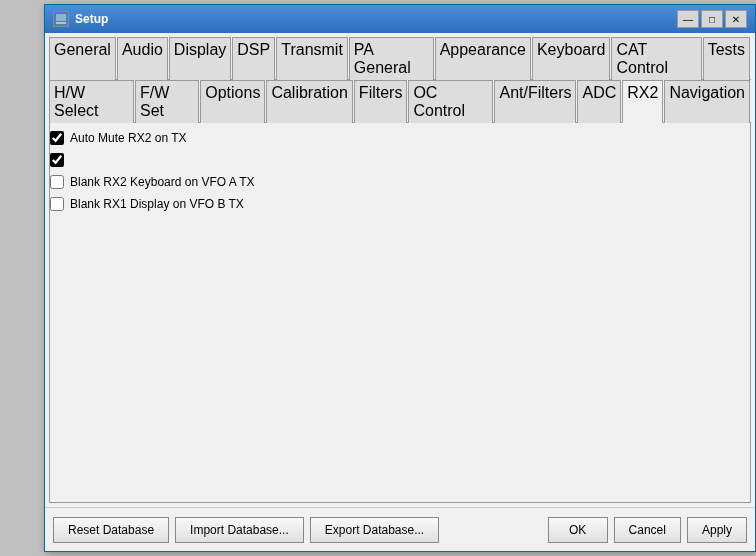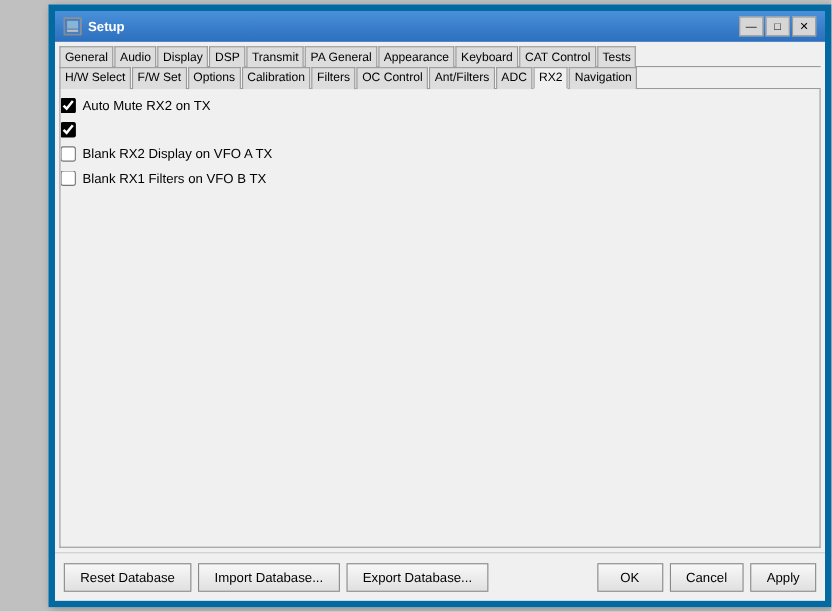--- a/index.html
+++ b/index.html
@@ -11,21 +11,21 @@
       justify-content: center;
       align-items: center;
       width: 756px;
       height: 556px;
       overflow: hidden;
     }
     .window {
       width: 752px;
       height: 548px;
       background: #f0f0f0;
-      border: 6px solid #0369a1;
+      border: 1px solid #0369a1;
       box-shadow: 2px 2px 8px rgba(0,0,0,0.3);
       display: flex;
       flex-direction: column;
       margin-left: 44px;
     }
     .title-bar {
       background: linear-gradient(to bottom, #4a90d9, #2c6fbe);
       color: white;
       padding: 4px 8px;
       display: flex;
@@ -90,21 +90,21 @@
     .tab-row.second-row {
       margin-top: 0;
       border-bottom: 1px solid #999;
     }
     .tab {
       padding: 3px 4px;
       border: 1px solid #999;
       border-bottom: none;
       background: #ddd;
       cursor: pointer;
-      font-size: 11px;
+      font-size: 16px;
       color: #000;
       margin-right: 1px;
       margin-bottom: -1px;
       position: relative;
     }
     .tab.active {
       background: #f0f0f0;
       border-bottom: 1px solid #f0f0f0;
       z-index: 1;
       font-weight: normal;
@@ -229,25 +229,25 @@
       <div class="checkbox-group" id="checkboxes">
           <div class="checkbox-item">
             <input type="checkbox" id="chk1" checked="" style="">
             <label for="chk1" class="checkbox-label">Auto Mute RX2 on TX</label>
           </div>
           <div class="checkbox-item">
             <input type="checkbox" id="chk2" checked="" style="">
           </div>
           <div class="checkbox-item">
             <input type="checkbox" id="chk3" style="">
-            <label for="chk3" class="checkbox-label">Blank RX2 Display on VFO A TX</label>
+            <label for="chk3" class="checkbox-label">Blank RX2 Keyboard on VFO A TX</label>
           </div>
           <div class="checkbox-item">
             <input type="checkbox" id="chk4" style="">
-            <label for="chk4" class="checkbox-label">Blank RX1 Filters on VFO B TX</label>
+            <label for="chk4" class="checkbox-label">Blank RX1 Display on VFO B TX</label>
           </div>
         </div>
     </div>
   </div>
 
   <div class="footer">
     <div class="footer-left">
       <button class="btn">Reset Database</button>
       <button class="btn">Import Database...</button>
       <button class="btn">Export Database...</button>

